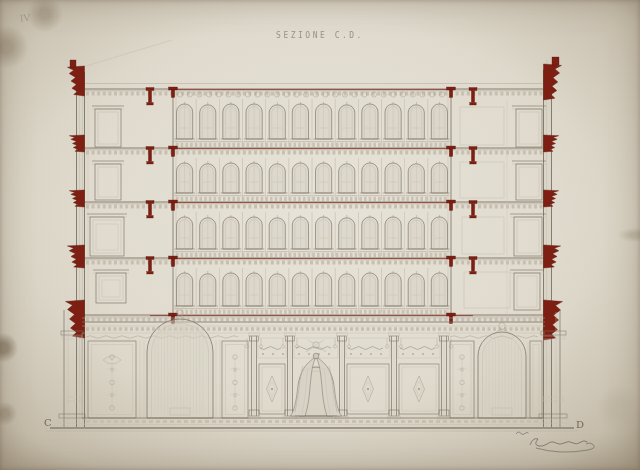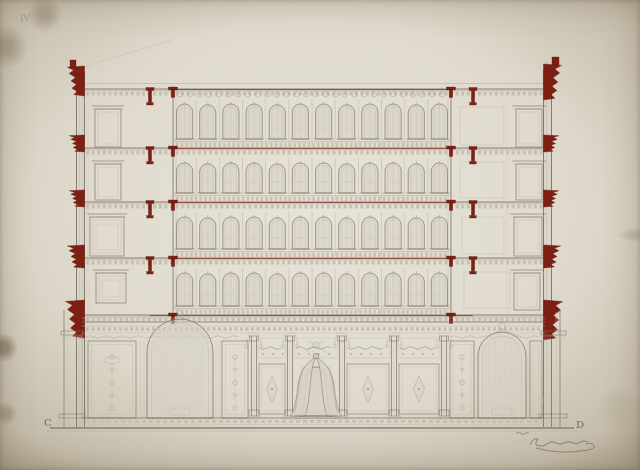--- a/index.html
+++ b/index.html
@@ -27,20 +27,21 @@
   .pencil{position:absolute;left:20px;top:13px;font-family:"DejaVu Serif",serif;
     font-size:9px;color:rgba(135,125,103,.55);transform:rotate(-6deg);}
   svg.draw{position:absolute;inset:0;}
 </style>
 </head>
 <body>
 
 <div class="stage">
   <div class="paper"></div>
   <div class="pencil">IV</div>
+  <div class="title">SEZIONE C.D.</div>
   <svg class="draw" id="drawsvg" width="640" height="470" viewBox="0 0 640 470">
       <g>
         <path d="M33 3 q4 -3 8 0 q3 2 6 -1" fill="none" stroke="#9a9183" stroke-width="0.6" opacity="0.5"></path>
         <line x1="86" y1="66" x2="172" y2="40" stroke="#c6beb0" stroke-width="0.7" opacity="0.8"></line>
         <line x1="547" y1="60" x2="547" y2="73" stroke="#c3bbac" stroke-width="0.6" opacity="0.8"></line>
         <line x1="551" y1="62" x2="551" y2="73" stroke="#c3bbac" stroke-width="0.6" opacity="0.8"></line>
       </g>
       <g>
         <rect x="76.5" y="72" width="8" height="355" fill="rgba(205,198,184,.5)" stroke="none" stroke-width="0" opacity="0.5"></rect>
         <line x1="76.5" y1="72" x2="76.5" y2="427" stroke="#7b7265" stroke-width="0.9" opacity="1"></line>

